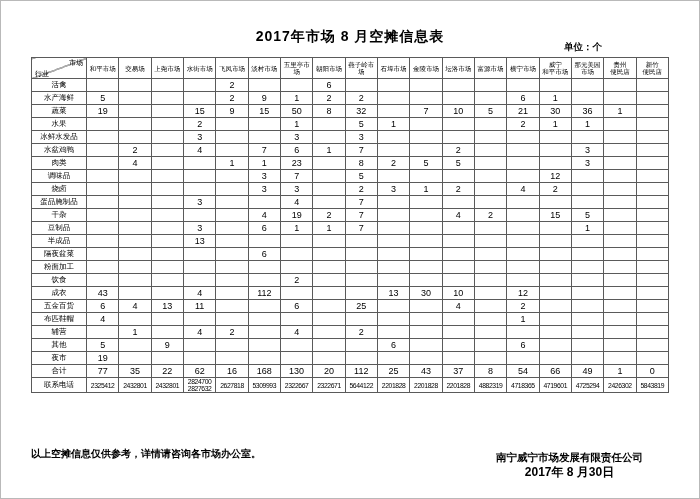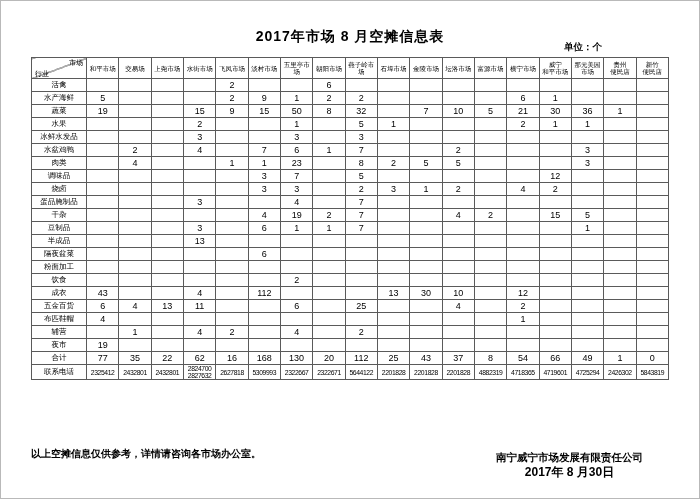--- a/index.html
+++ b/index.html
@@ -511,20 +511,41 @@
           <td></td>
           <td></td>
           <td></td>
           <td></td>
           <td></td>
           <td></td>
           <td></td>
           <td></td>
         </tr>
         <tr>
+          <th class="rlabel">其他</th>
+          <td>5</td>
+          <td></td>
+          <td>9</td>
+          <td></td>
+          <td></td>
+          <td></td>
+          <td></td>
+          <td></td>
+          <td></td>
+          <td>6</td>
+          <td></td>
+          <td></td>
+          <td></td>
+          <td>6</td>
+          <td></td>
+          <td></td>
+          <td></td>
+          <td></td>
+        </tr>
+        <tr>
           <th class="rlabel">夜市</th>
           <td>19</td>
           <td></td>
           <td></td>
           <td></td>
           <td></td>
           <td></td>
           <td></td>
           <td></td>
           <td></td>

